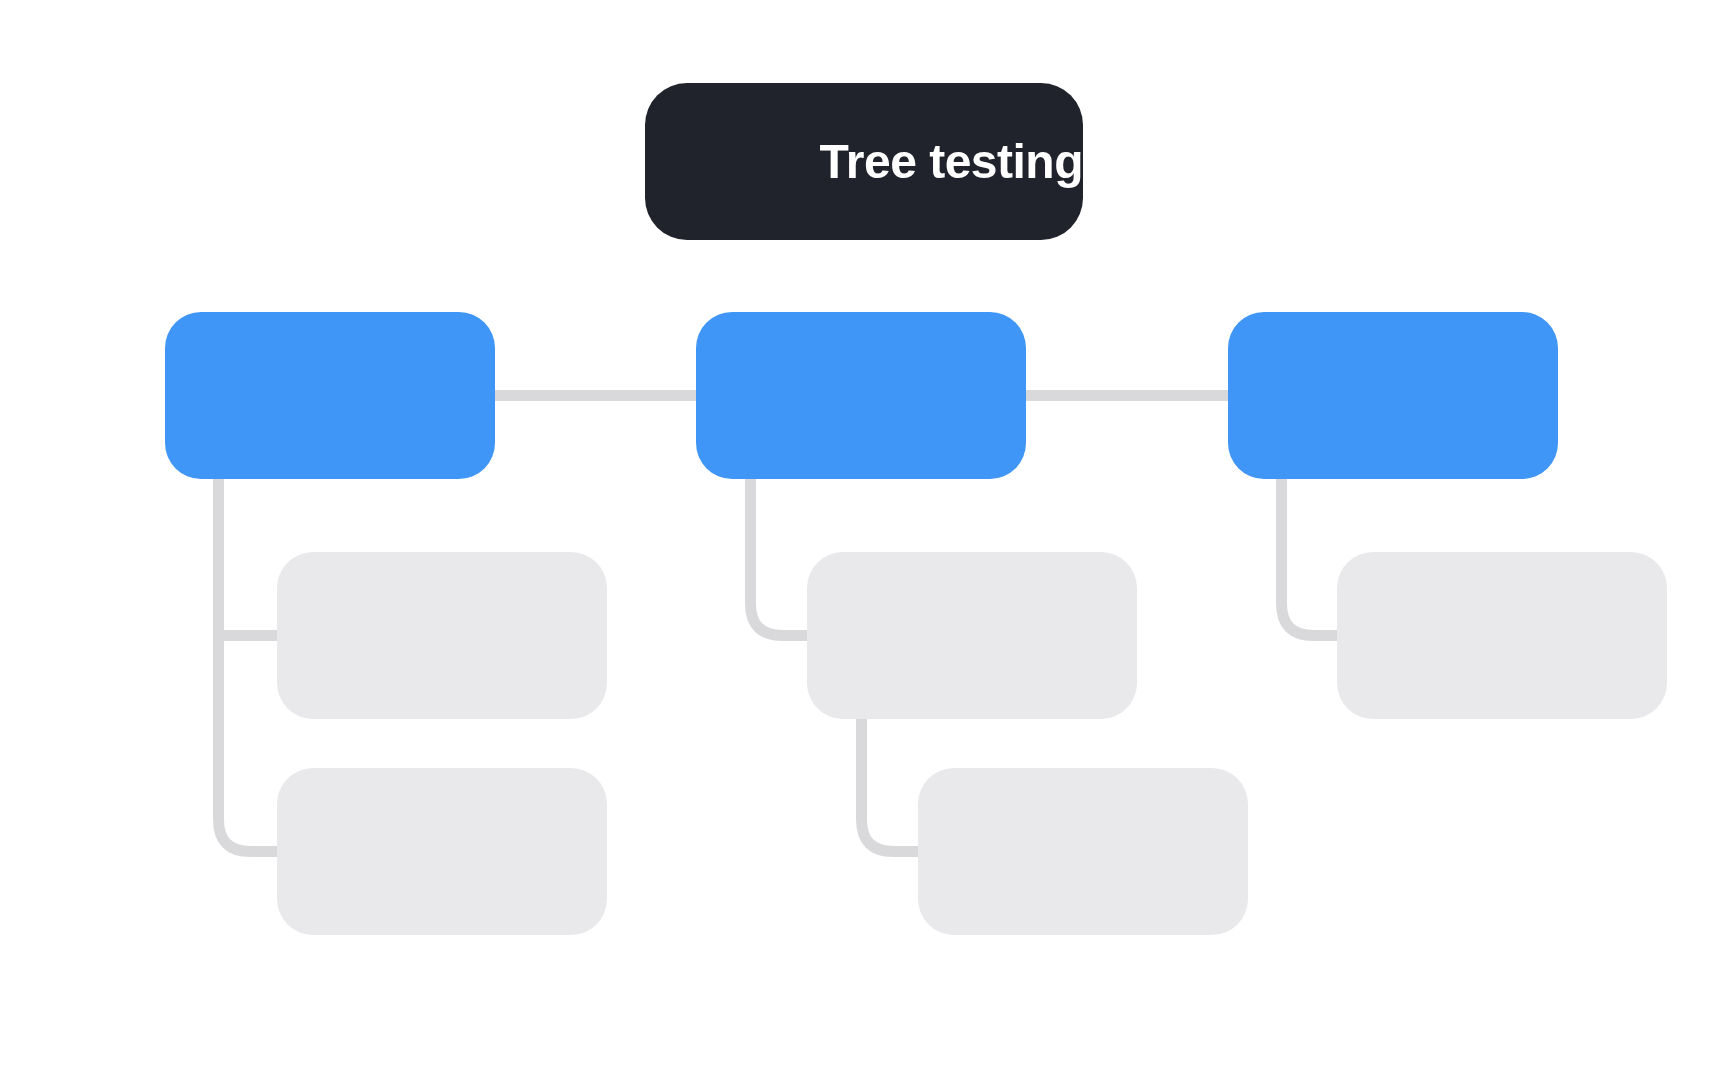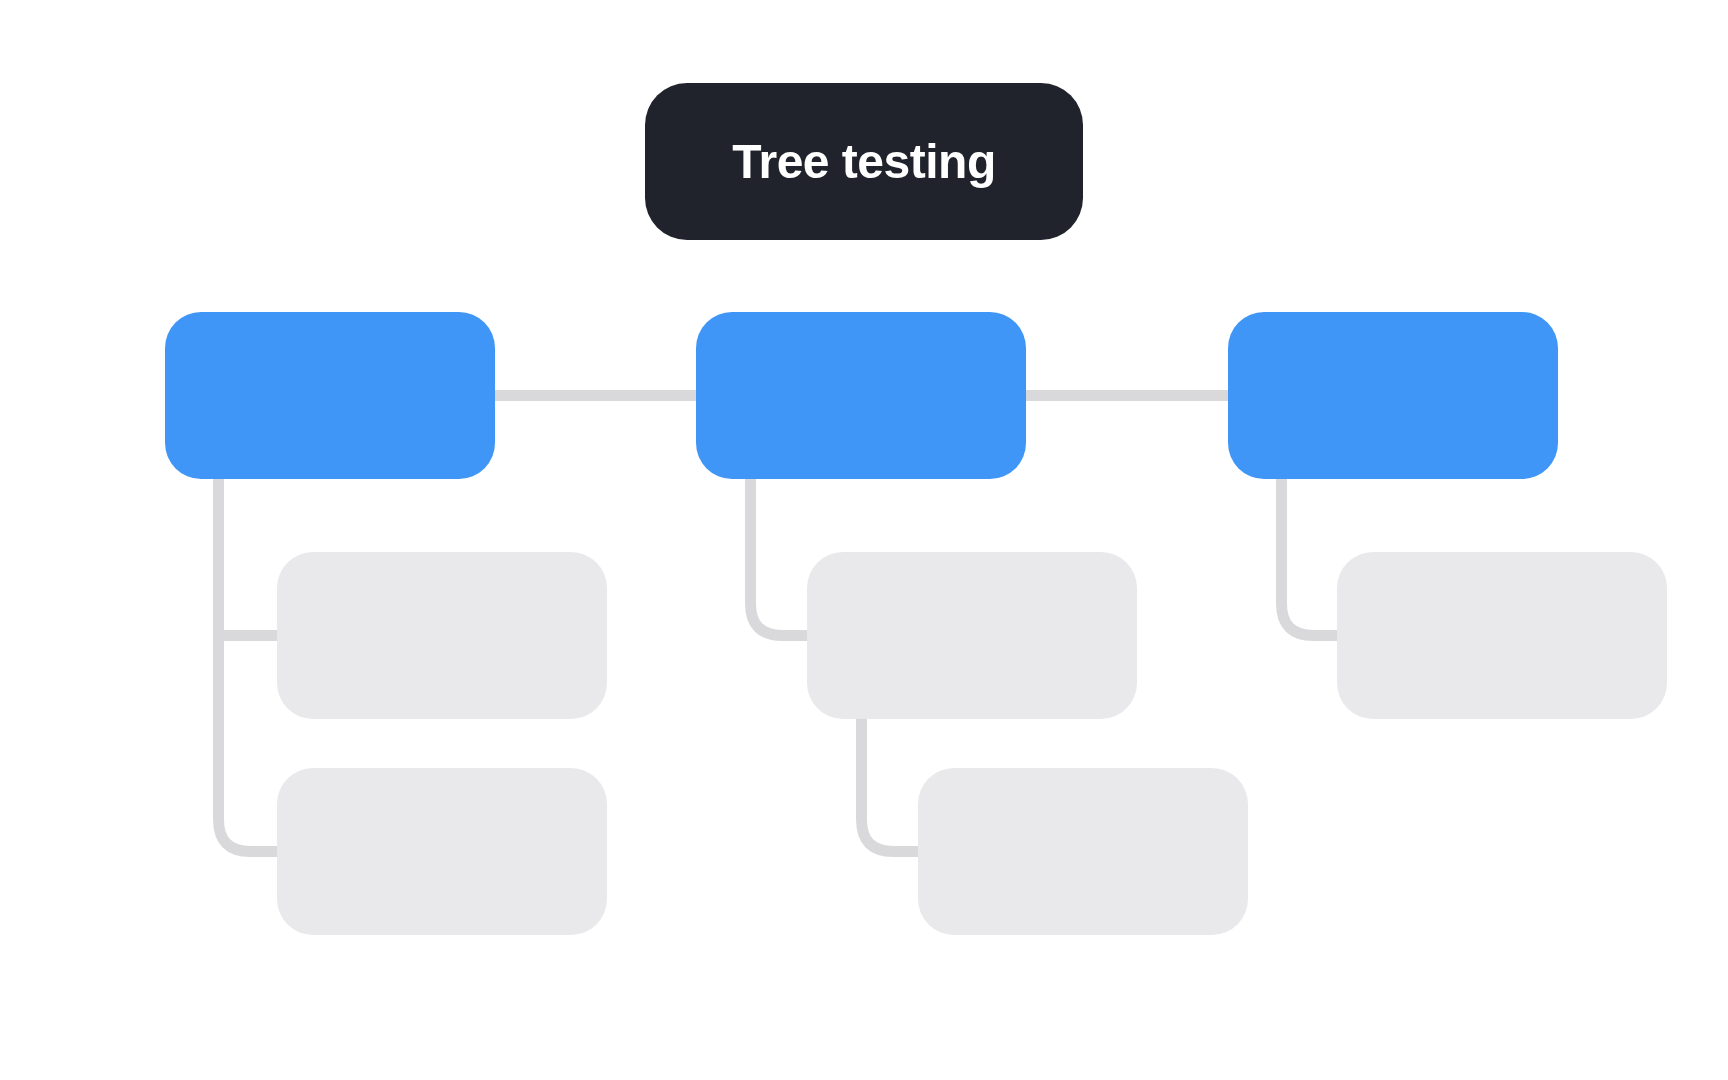--- a/index.html
+++ b/index.html
@@ -43,21 +43,21 @@
   .title-pill {
     position: absolute;
     left: 645px;
     top: 83px;
     width: 438px;
     height: 157px;
     border-radius: 42px;
     background: var(--title-bg, #20232b);
     display: flex;
     align-items: center;
-    justify-content: center;
+    justify-content: flex-end;
     z-index: 3;
   }
   .title-pill span {
     color: var(--title-text, #ffffff);
     font-size: 48px;
     font-weight: 700;
     letter-spacing: -0.5px;
     white-space: nowrap;
   }
   

